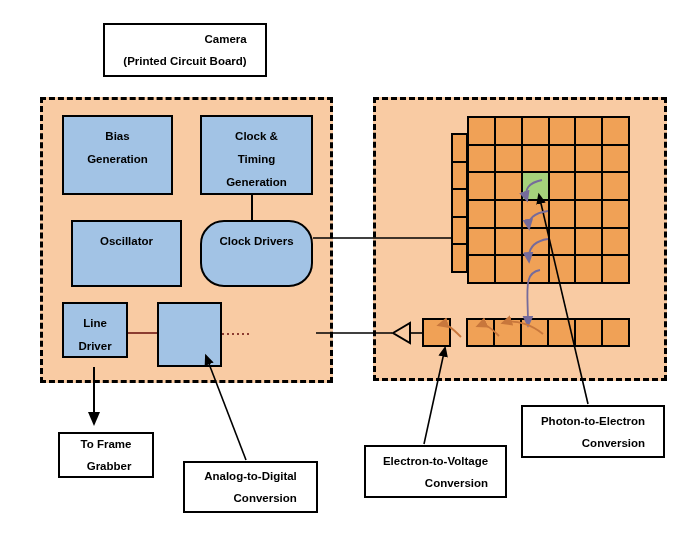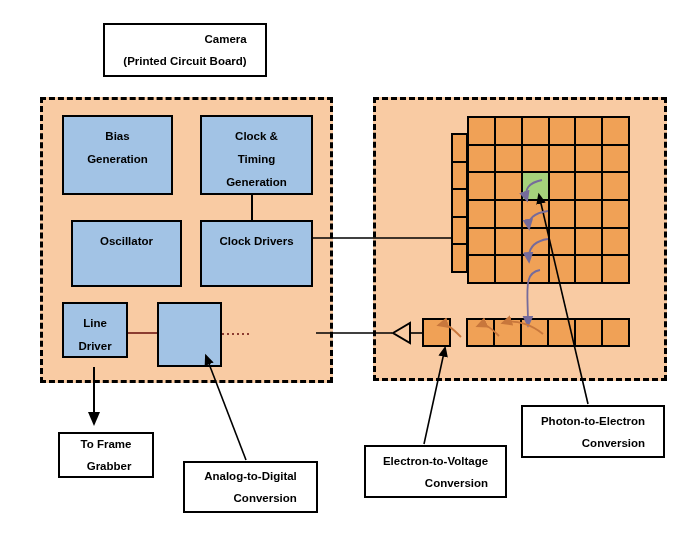--- a/index.html
+++ b/index.html
@@ -53,21 +53,21 @@
 
   <div class="abs panel" style="left:40px;top:97px;width:293px;height:286px;"></div>
   <div class="abs panel" style="left:373px;top:97px;width:294px;height:284px;"></div>
 
   <div class="abs bluebox" style="left:62px;top:115px;width:111px;height:80px;">Bias
 Generation</div>
   <div class="abs bluebox" style="left:200px;top:115px;width:113px;height:80px;">Clock &amp;
 Timing
 Generation</div>
   <div class="abs bluebox" style="left:62px;top:220px;width:111px;height:67px;margin-left:9px;">Oscillator</div>
-  <div class="abs bluebox" style="left:200px;top:220px;width:113px;height:67px;">Clock Drivers</div>
+  <div class="abs bluebox" style="left:200px;top:220px;width:113px;height:67px;border-radius:24px;">Clock Drivers</div>
   <div class="abs bluebox" style="left:62px;top:302px;width:66px;height:56px;">Line
 Driver</div>
   <div class="abs bluebox" style="left:157px;top:302px;width:65px;height:65px;"></div>
 
   <div class="abs gridbox" style="left: 451px; top: 133px; width: 17px; height: 140px; grid-template-columns: repeat(1, 1fr);">
       <div class="cell"></div>
       <div class="cell"></div>
       <div class="cell"></div>
       <div class="cell"></div>
       <div class="cell"></div>

